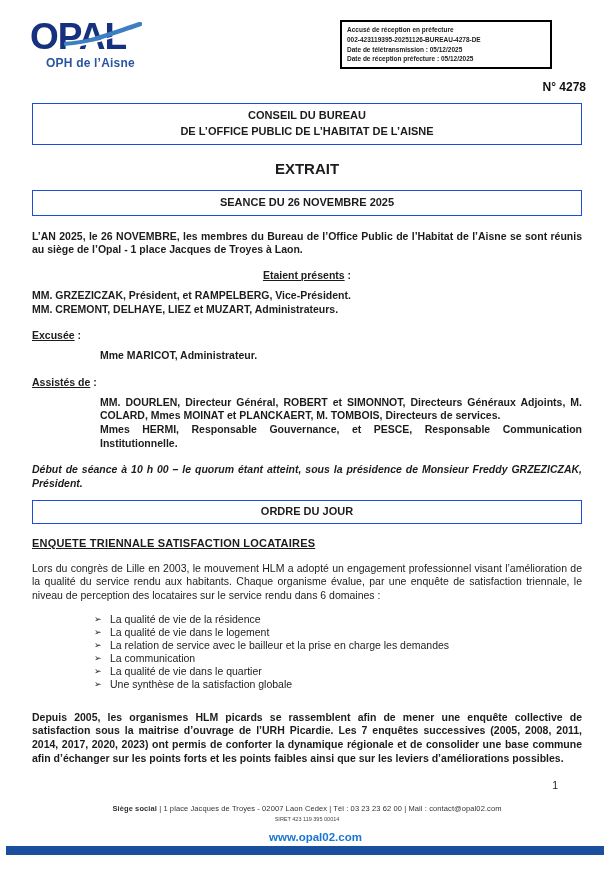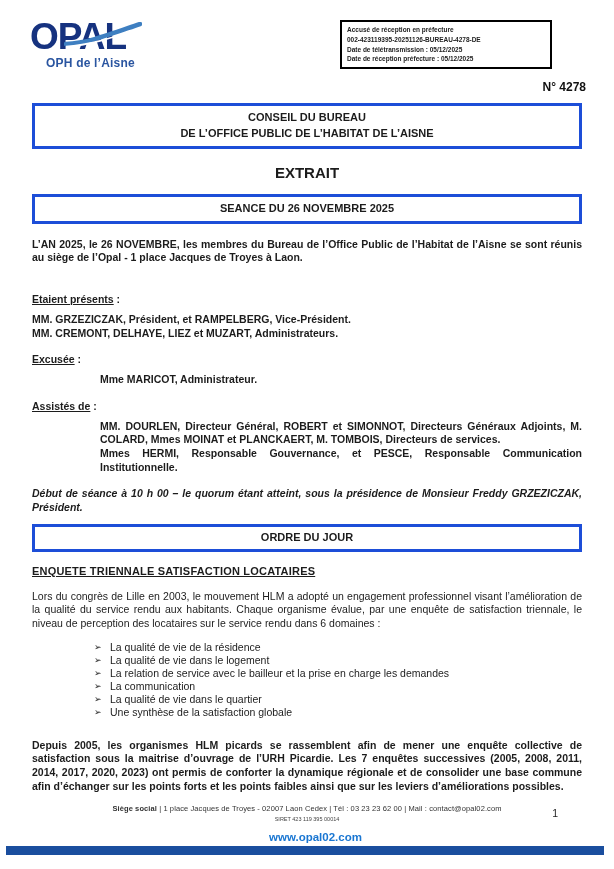--- a/index.html
+++ b/index.html
@@ -26,32 +26,32 @@
     border:2px solid #000; padding:3px 5px;
     font-size:6.5px; line-height:1.5; font-weight:bold; color:#222;
   }
   .doc-number {
     position:absolute; top:80px; right:28px;
     font-size:12px; font-weight:bold; color:#111;
   }
   
   .content { position:absolute; top:103px; left:32px; right:32px; }
   .boxed {
-    border:3px solid #1d4ed8;
+    border:1px solid #1d4ed8;
     text-align:center; font-weight:bold; font-size:11px; line-height:1.45;
     padding:4px 2px;
   }
   .extract { text-align:center; font-weight:bold; font-size:15px; line-height:1.45; margin-top:13px; }
   .seance-box { margin-top:10px; padding:4px 2px; }
   p.body-p { font-size:10.5px; line-height:1.3; text-align:justify; }
   .bold { font-weight:bold; }
   .intro { margin-top:14px; font-weight:bold; }
   .label-u { font-weight:bold; text-decoration:underline; font-size:10.5px; }
   .colon { font-weight:bold; font-size:10.5px; }
-  .present-label { margin-top:24px; }
+  .present-label { margin-top:8px;text-align:center; }
   .present-lines { margin-top:5px; font-size:10.5px; line-height:1.35; font-weight:bold; }
   .row { display:flex; margin-top:13px; font-size:10.5px; line-height:1.3; }
   .row .lbl { flex:0 0 68px; white-space:nowrap; }
   .row .val { flex:1; font-weight:bold; text-align:justify;margin-top:20px; }
   .val p + p { margin-top:0; }
   .start-p { margin-top:13px; font-weight:bold; font-style:italic; }
   .agenda-box { margin-top:9px; padding:3px 2px; }
   .section-heading {
     margin-top:13px; font-size:11px; font-weight:bold;
     text-decoration:underline; letter-spacing:0.2px;

